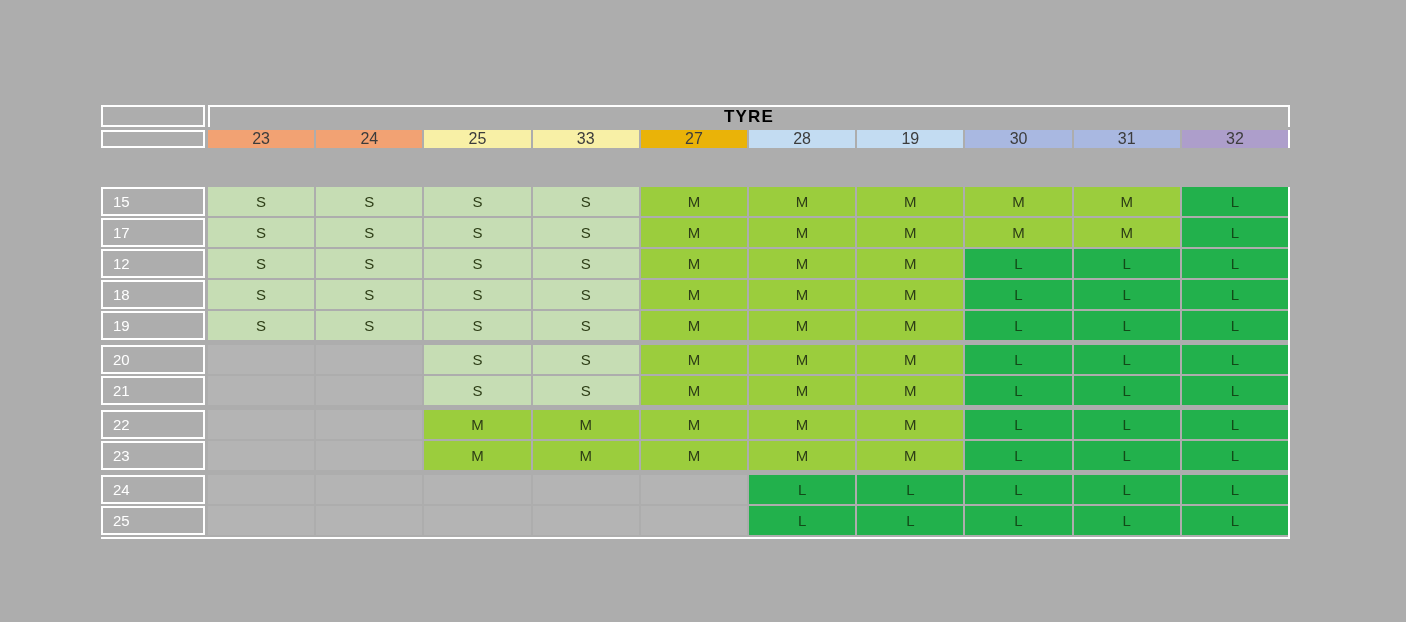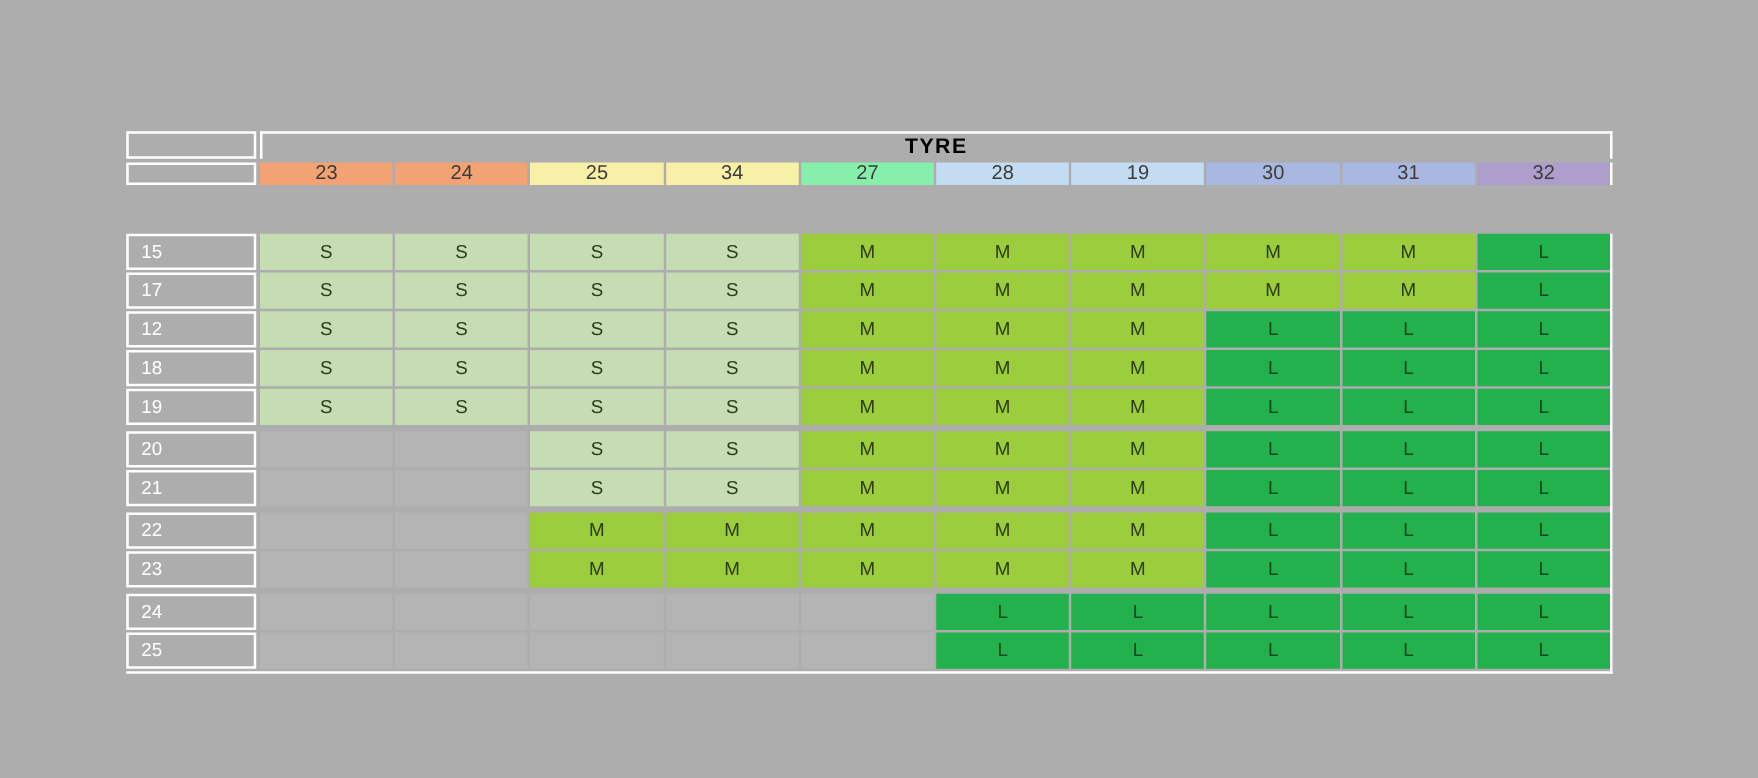--- a/index.html
+++ b/index.html
@@ -181,22 +181,22 @@
         <span id="tyre-title-label">TYRE</span>
       </div>
     </div>
 
     <div class="matrix-row" id="col-header-row">
       <div class="rowhead-cell"></div>
       <div class="col-head-strip" id="col-head-strip">
           <div class="col-head-cell" style="background: rgb(242, 162, 115);">23</div>
           <div class="col-head-cell" style="background: rgb(242, 162, 115);">24</div>
           <div class="col-head-cell" style="background: rgb(248, 240, 166);">25</div>
-          <div class="col-head-cell" style="background: rgb(248, 240, 166);">34</div>
-          <div class="col-head-cell" style="background: #86efac;">27</div>
+          <div class="col-head-cell" style="background: rgb(248, 240, 166);">33</div>
+          <div class="col-head-cell" style="background: #eab308;">27</div>
           <div class="col-head-cell" style="background: rgb(195, 220, 242);">28</div>
           <div class="col-head-cell" style="background: rgb(195, 220, 242);">19</div>
           <div class="col-head-cell" style="background: rgb(169, 184, 225);">30</div>
           <div class="col-head-cell" style="background: rgb(169, 184, 225);">31</div>
           <div class="col-head-cell" style="background: rgb(173, 158, 203);">32</div>
         </div>
     </div>
 
     <div id="data-block">
         <div class="matrix-row data-row">

